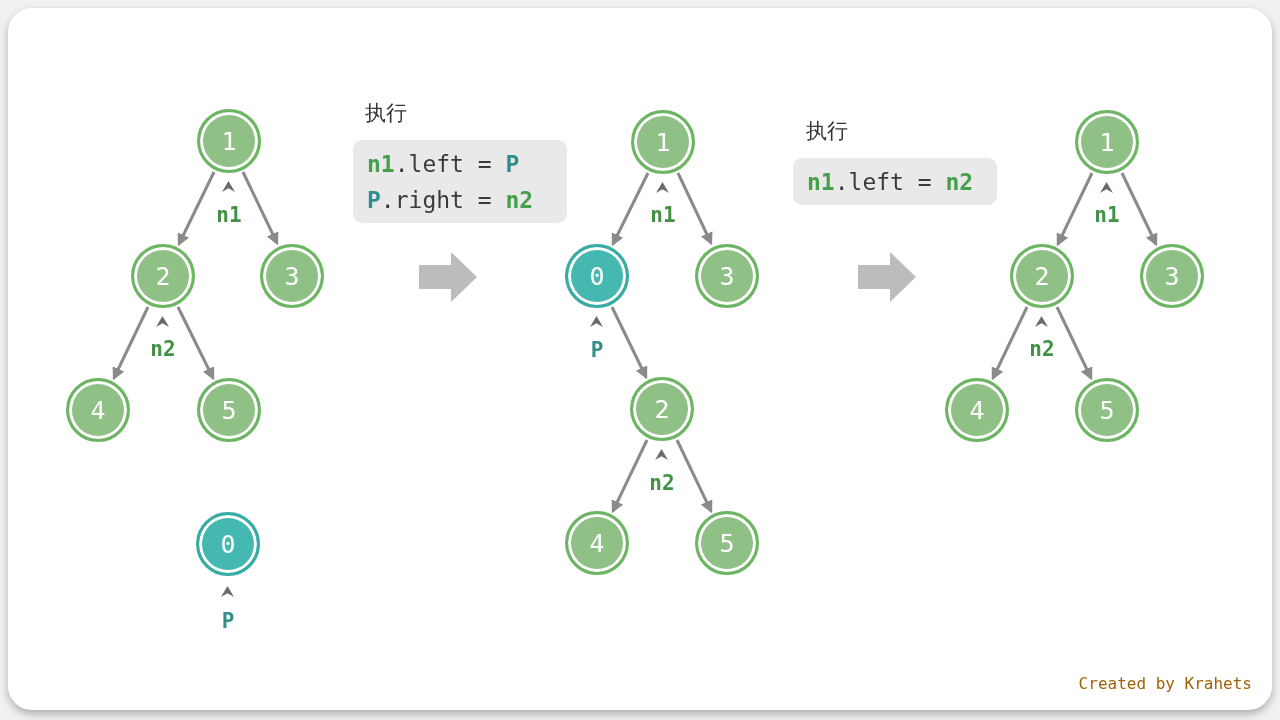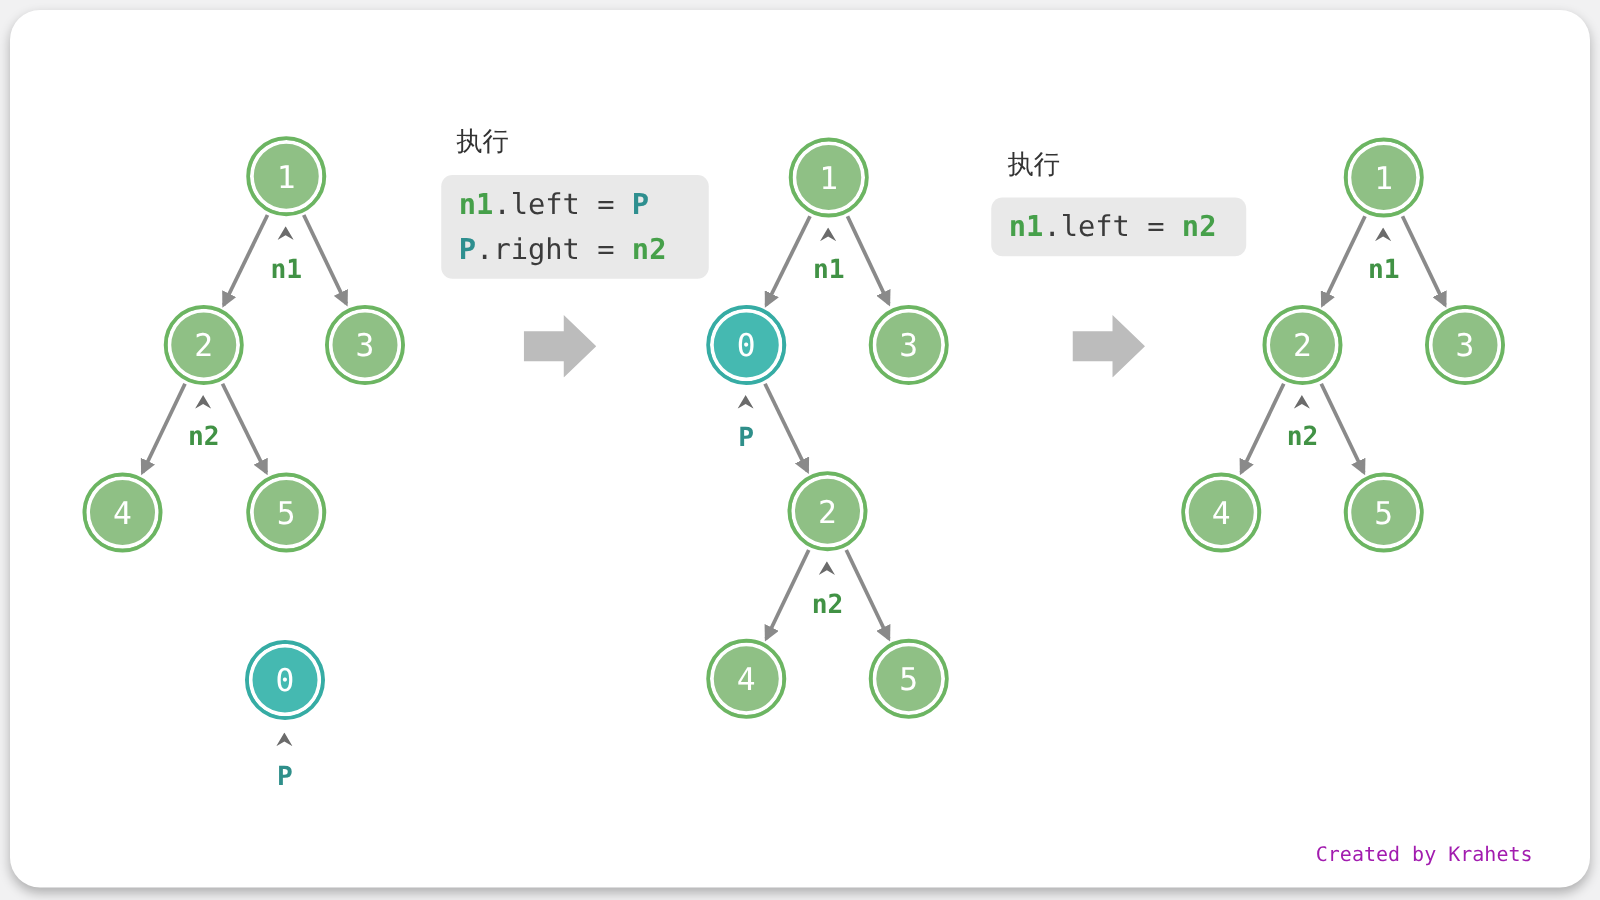--- a/index.html
+++ b/index.html
@@ -45,23 +45,23 @@
     font-family:"DejaVu Sans Mono","Liberation Mono",monospace;
     font-size:23px;color:#3b3b3b;
   }
   .code-line{height:36px;display:flex;align-items:center;white-space:pre;}
   .code-box.single .code-line{height:auto;}
   .kw{font-weight:bold;}
   .kw.green{color:#46a04a;}
   .kw.teal{color:#2e8f8f;}
   .big-arrow{position:absolute;}
   .credit{
-    position:absolute;right:54px;top:674px;
+    position:absolute;right:28px;top:674px;
     font-family:"DejaVu Sans Mono","Liberation Mono",monospace;
-    font-size:16px;color:#a21caf;white-space:pre;
+    font-size:16px;color:#a16207;white-space:pre;
   }
 </style>
 </head>
 <body>
 
 <div class="stage">
   <div class="panel"></div>
 
   <svg class="edges" width="1280" height="720" viewBox="0 0 1280 720">
     <defs>

